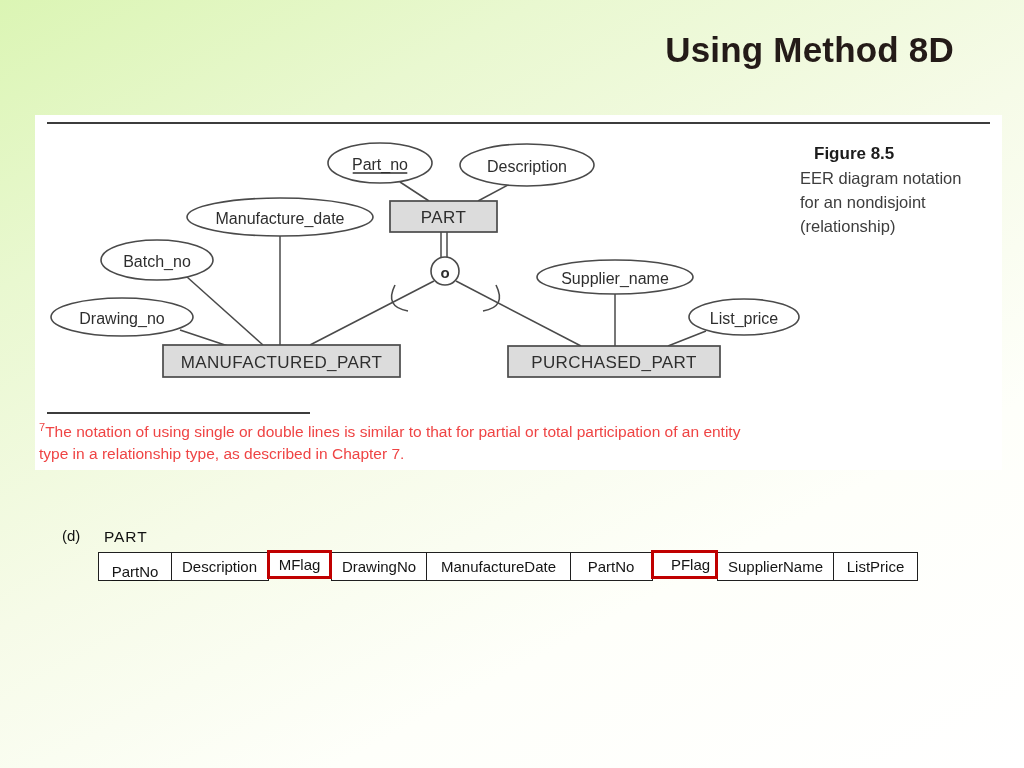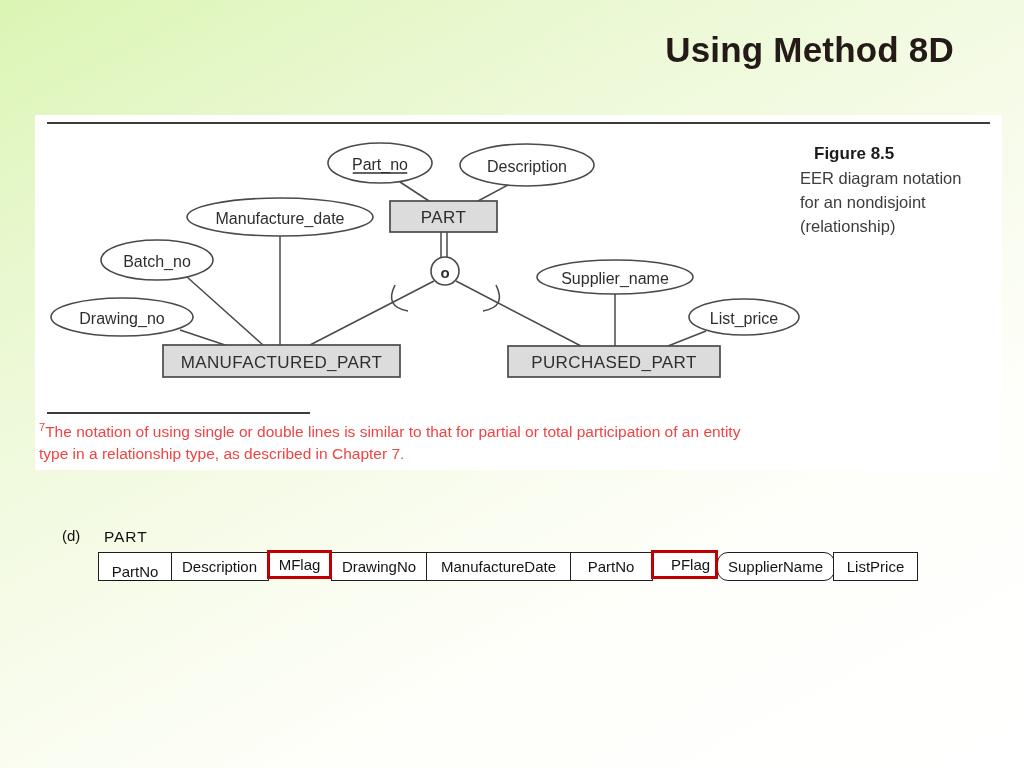--- a/index.html
+++ b/index.html
@@ -122,21 +122,21 @@
       </div>
       <div class="attr-cell" style="width: 145px; text-align: center;">
         <span>ManufactureDate</span>
       </div>
       <div class="attr-cell" style="width: 83px;">
         <span>PartNo</span>
       </div>
       <div class="attr-cell hl" style="width: 67px; padding-left: 12px;">
         <span>PFlag</span>
       </div>
-      <div class="attr-cell" style="width: 118px; border-radius: 11px;">
+      <div class="attr-cell" style="width: 118px;">
         <span>SupplierName</span>
       </div>
       <div class="attr-cell" style="width: 85px;">
         <span>ListPrice</span>
       </div>
     </div>
 
 </div>
 
 </body></html>

